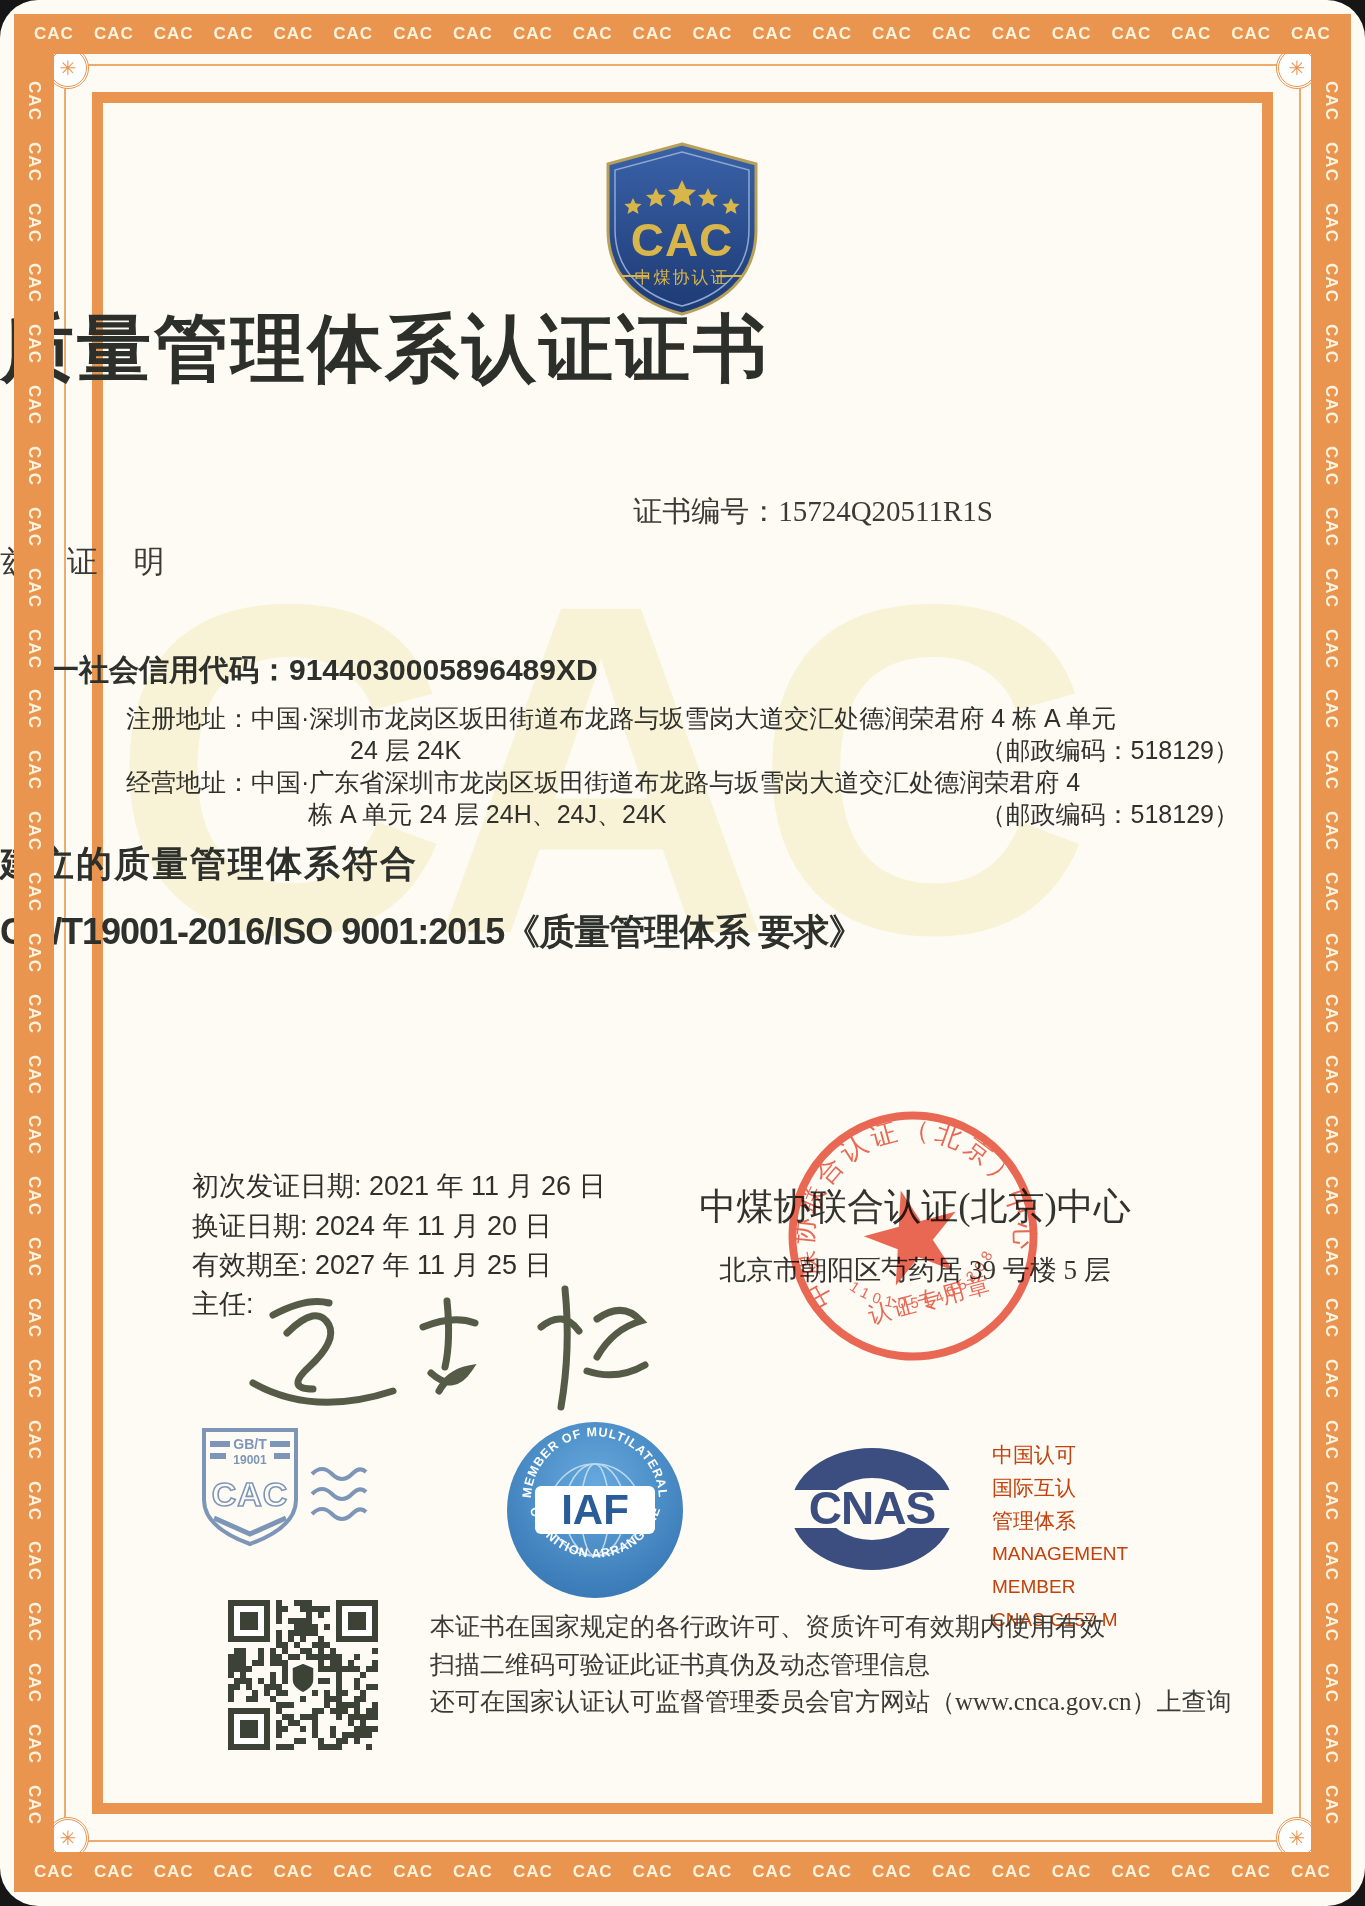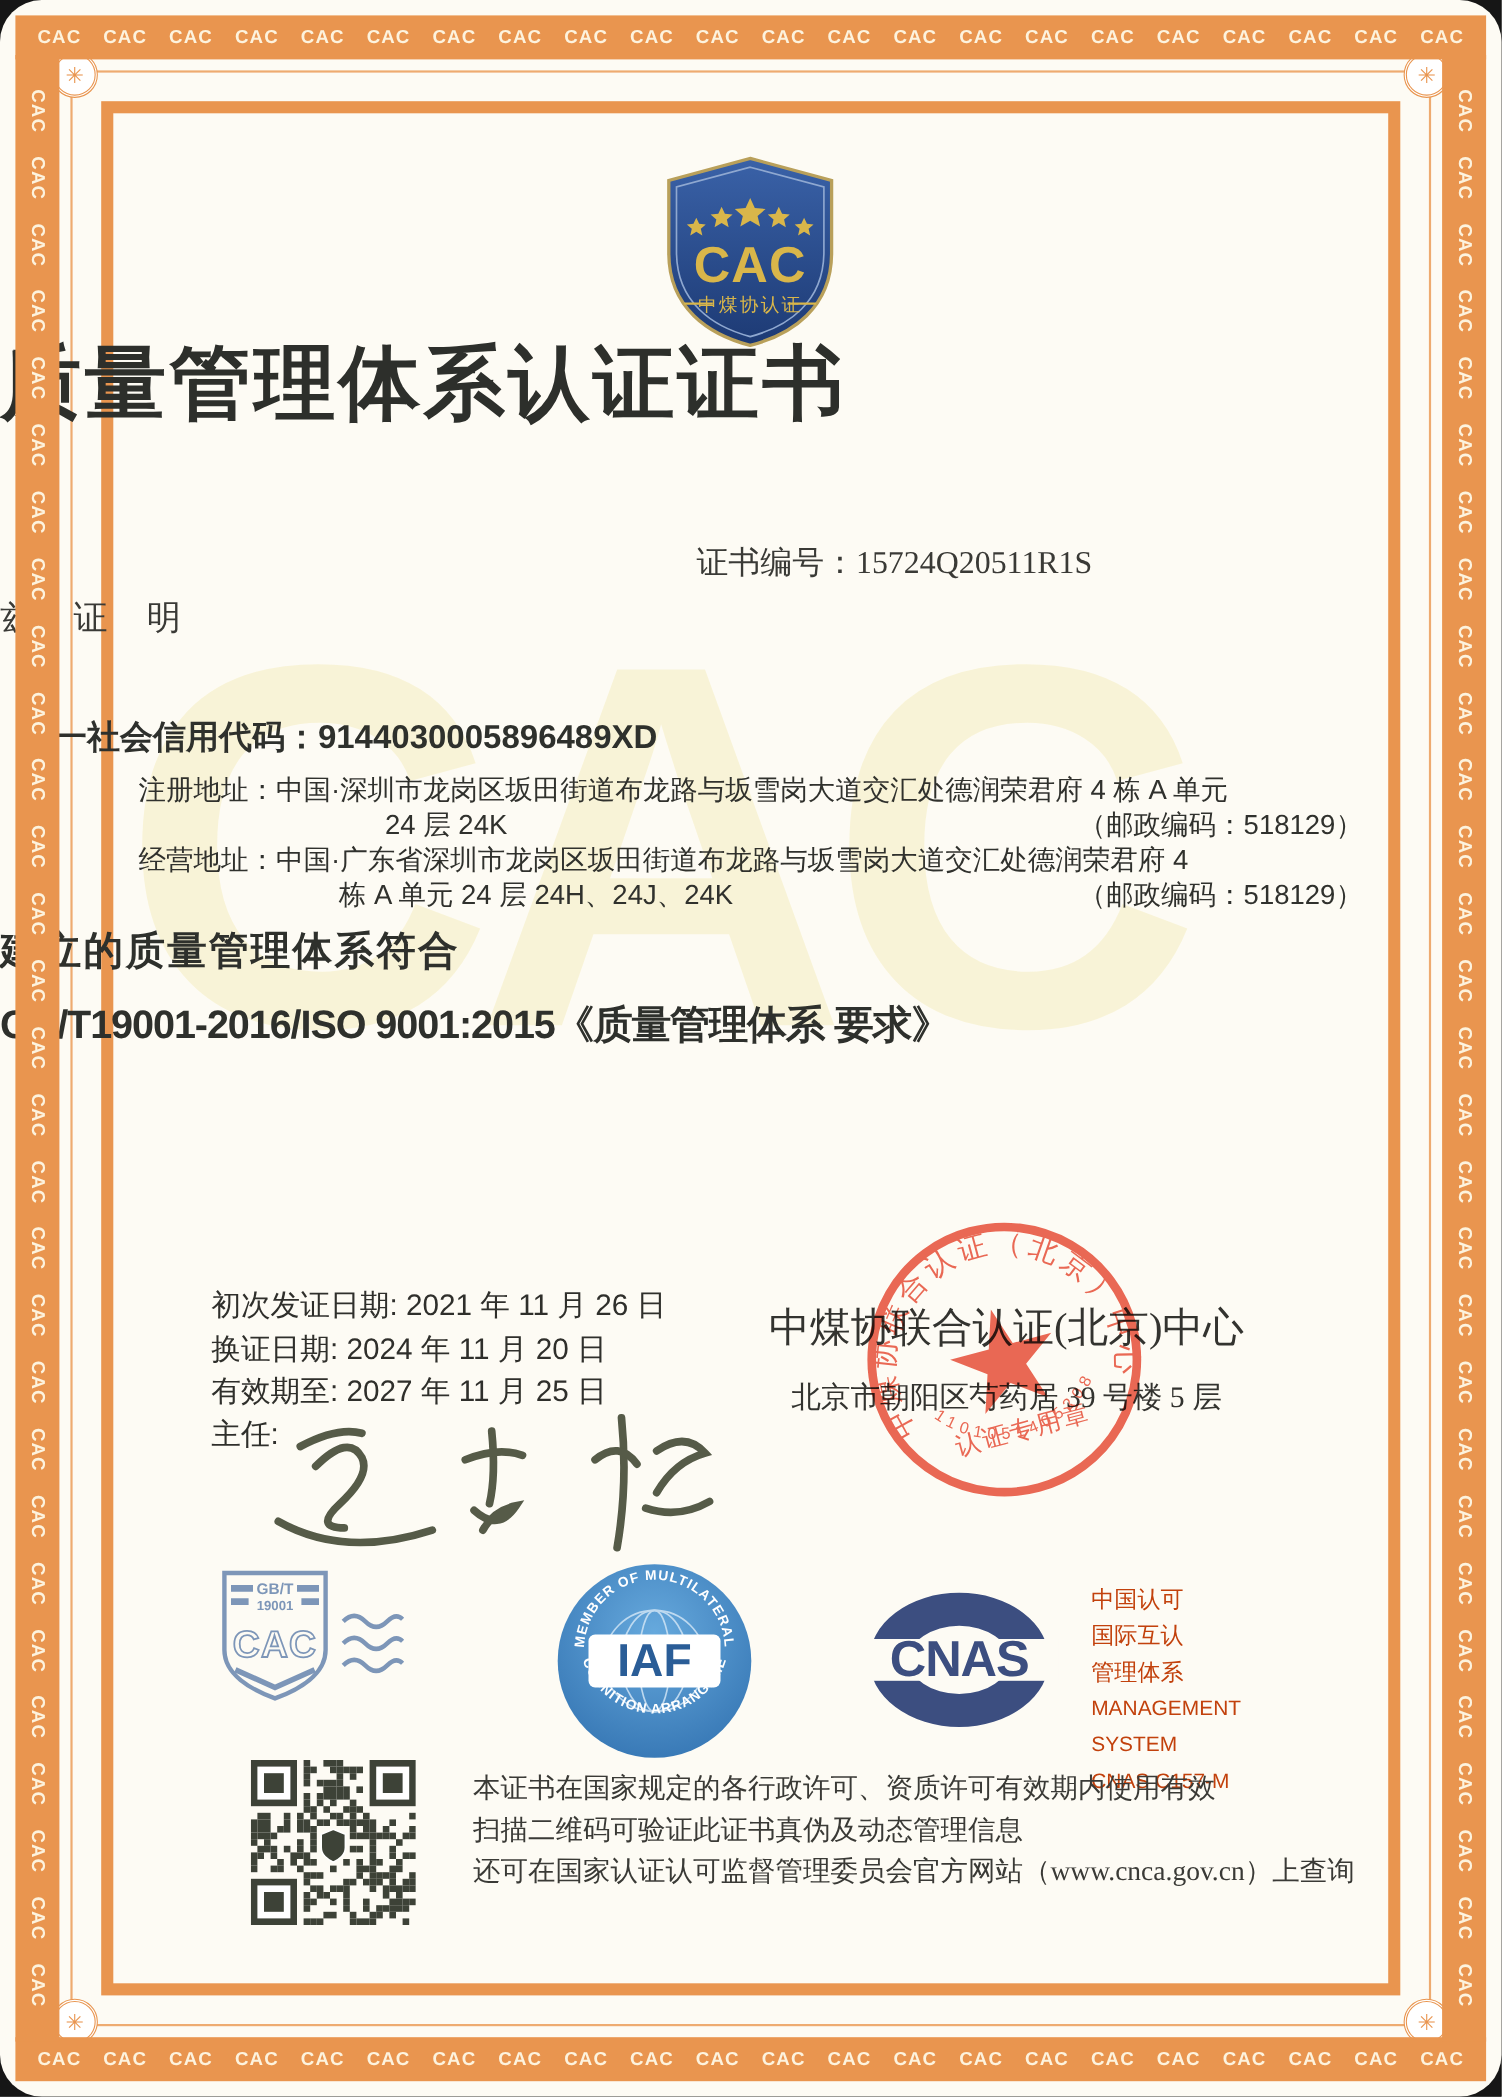--- a/index.html
+++ b/index.html
@@ -314,21 +314,21 @@
     <path d="M18 72 A 82 62 0 0 1 182 72 L146 72 A 46 32 0 0 0 54 72 Z" fill="#3c4e80"></path>
     <path d="M182 70 A 82 62 0 0 1 18 70 L54 70 A 46 32 0 0 0 146 70 Z" fill="#3c4e80"></path>
     <rect x="10" y="52" width="180" height="38" fill="#fdfbf4"></rect>
     <text x="100" y="86" text-anchor="middle" font-size="46" font-weight="900" fill="#3c4e80" letter-spacing="-1">CNAS</text>
   </svg>
 
   <div class="abs cnas-text">
     <div class="zh">中国认可</div>
     <div class="zh">国际互认</div>
     <div class="zh">管理体系</div>
-    <div class="en">MANAGEMENT SYSTEM</div>
+    <div class="en">MANAGEMENT MEMBER</div>
     <div class="en">CNAS C157-M</div>
   </div>
 
   <svg id="qr" class="abs qr" viewBox="0 0 150 150">
       <rect x="48" y="0" width="6" height="6" fill="#3d4237"></rect>
       <rect x="66" y="0" width="6" height="6" fill="#3d4237"></rect>
       <rect x="72" y="0" width="6" height="6" fill="#3d4237"></rect>
       <rect x="78" y="0" width="6" height="6" fill="#3d4237"></rect>
       <rect x="48" y="6" width="6" height="6" fill="#3d4237"></rect>
       <rect x="54" y="6" width="6" height="6" fill="#3d4237"></rect>

